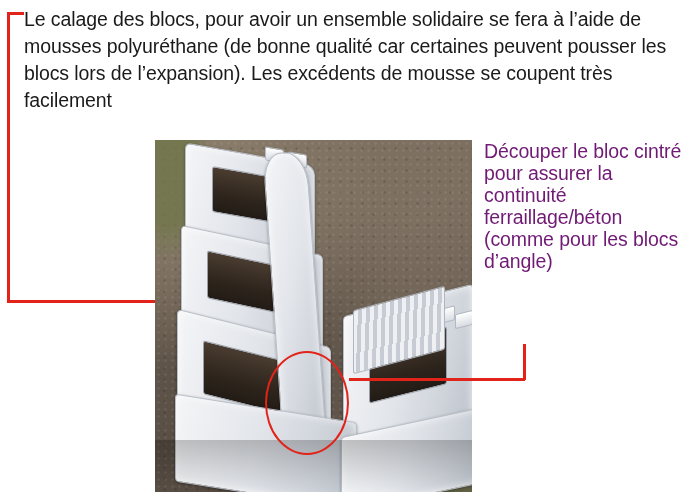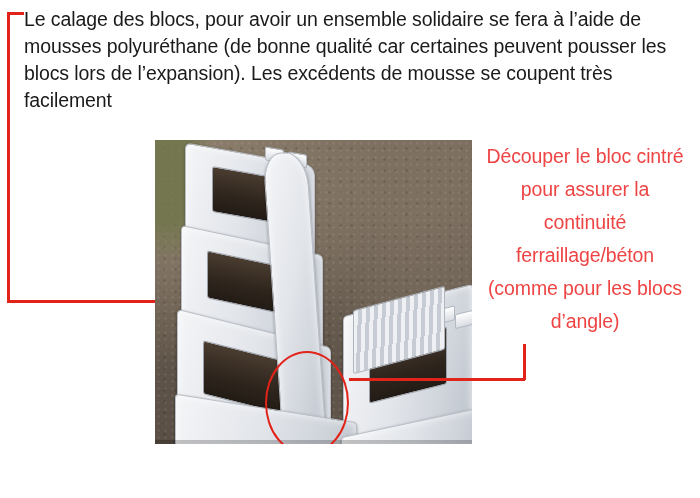--- a/index.html
+++ b/index.html
@@ -7,21 +7,21 @@
     padding: 0;
     background: #ffffff;
   }
   body {
     font-family: "Liberation Sans", sans-serif;
     color: #000000;
   }
   #page {
     position: relative;
     width: 700px;
-    height: 444px;
+    height: 498px;
     overflow: hidden;
     background: #ffffff;
   }
 
   
   #top-text {
     position: absolute;
     left: 24px;
     top: 6px;
     width: 660px;
@@ -31,25 +31,25 @@
     color: #1a1a1a;
     white-space: pre-wrap;
   }
 
   
   #right-text {
     position: absolute;
     right: 14px;
     top: 140px;
     width: 202px;
-    text-align: center;
+    text-align: left;
     font-size: 19.5px;
-    line-height: 33px;
+    line-height: 22px;
     letter-spacing: -0.1px;
-    color: #ef4444;
+    color: #701a75;
     white-space: pre-wrap;
   }
 
   
   #photo {
     position: absolute;
     left: 155px;
     top: 140px;
     width: 317px;
     height: 352px;

